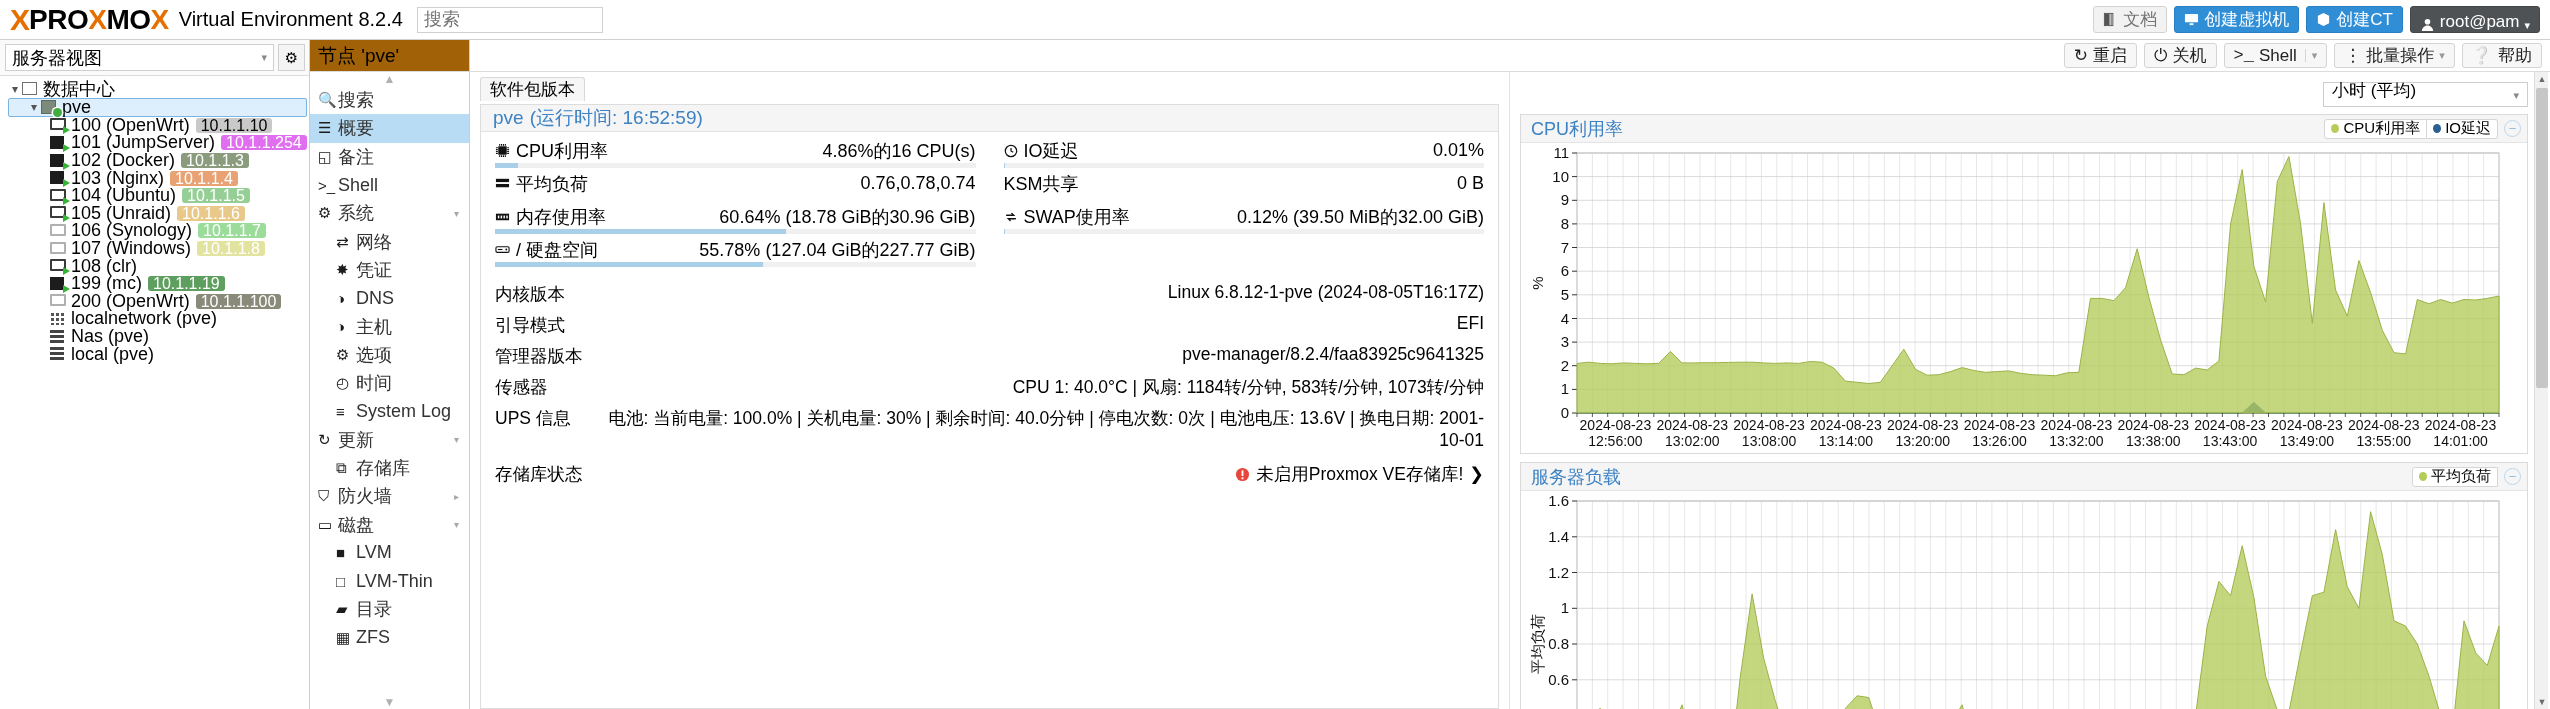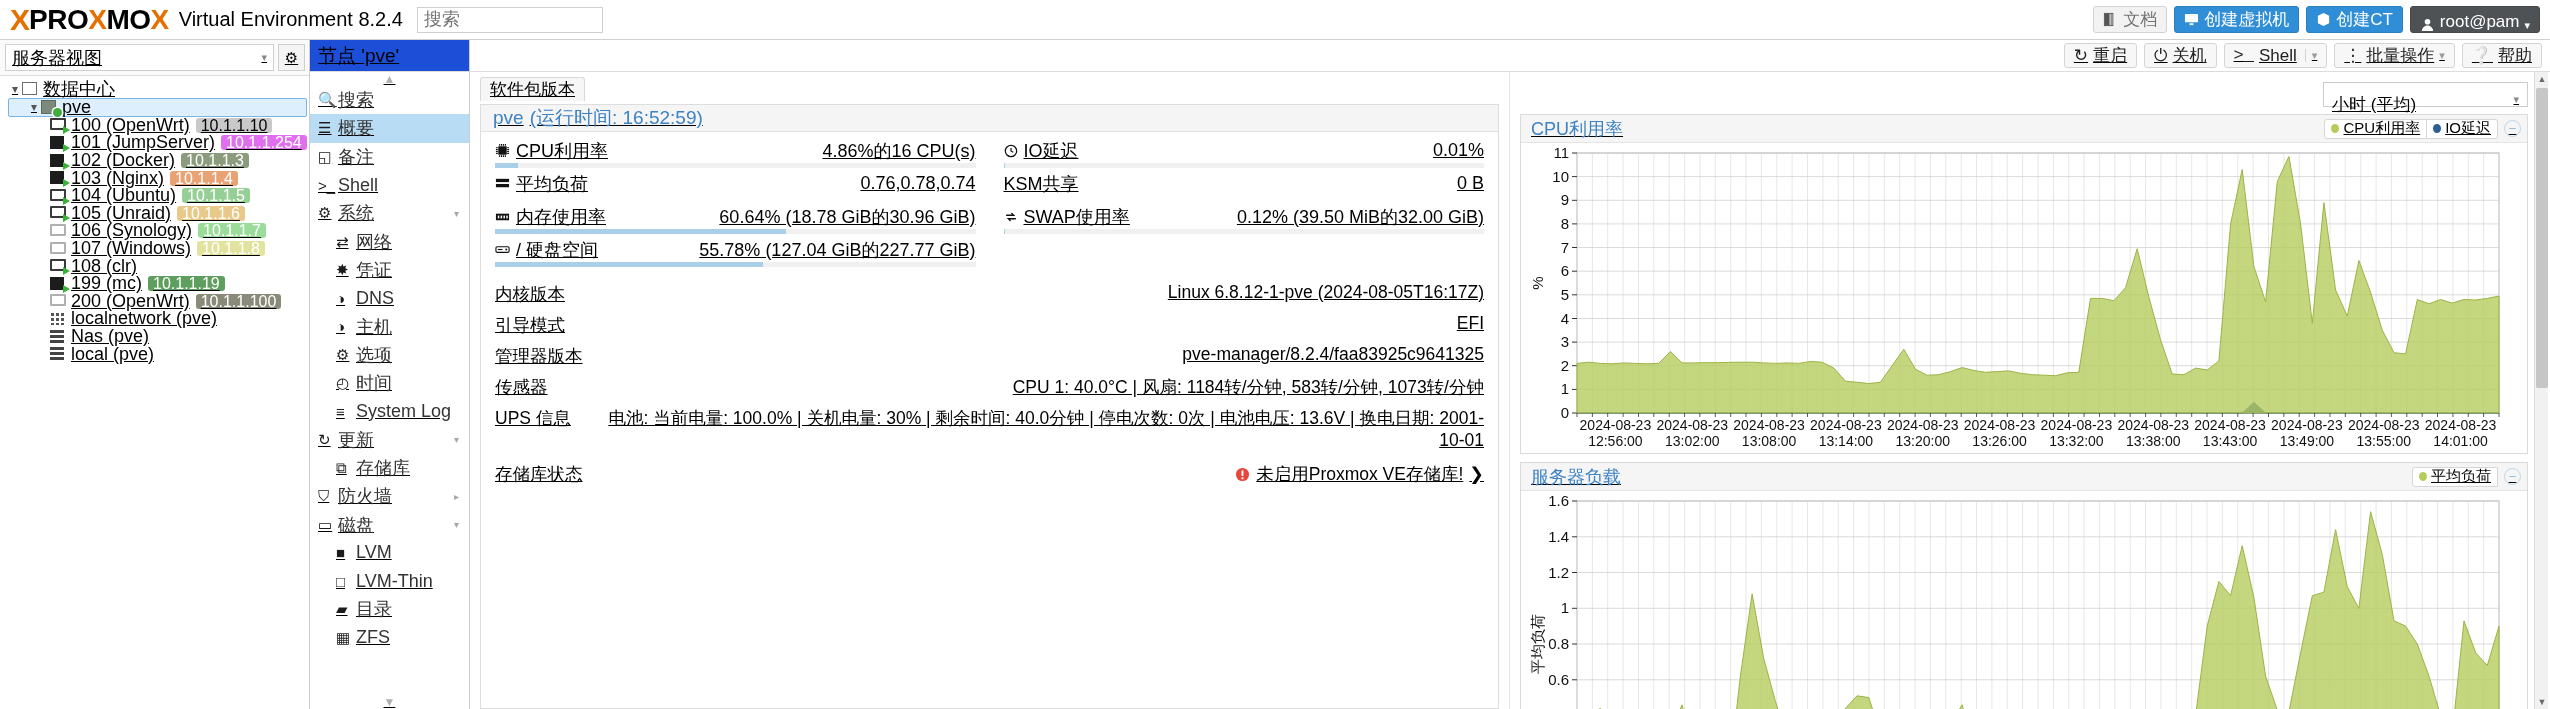--- a/index.html
+++ b/index.html
@@ -60,21 +60,21 @@
     border-radius: 3px;
     cursor: pointer;
     white-space: nowrap;
   }
   .tb-btn.light { background: #f2f2f2; border: 1px solid #d3d3d3; color: #737373; }
   .tb-btn.blue { background: #2f8ed6; border: 1px solid #2a7fc0; color: #fff; }
   .tb-btn.dark { background: #4e5255; border: 1px solid #45484b; color: #fff; align-items: flex-end; }
   .tb-ico { width: 15px; height: 15px; display:inline-block; position: relative; }
 
   
-  #main { display: flex; height: 669px; text-decoration: underline; }
+  #main { display: flex; height: 669px; }
 
   
   #treepanel {
     width: 310px;
     background: #fff;
     border-right: 1px solid #cdcdcd;
     display: flex; flex-direction: column;
     flex: 0 0 310px;
   }
   #viewsel {
@@ -150,21 +150,21 @@
     width: 160px; flex: 0 0 160px;
     background: #fff;
     border-right: 1px solid #cdcdcd;
     display: flex; flex-direction: column;
   }
   #navheader {
     height: 32px;
     display: flex; align-items: center;
     padding-left: 8px;
     font-size: 19px;
-    background: #1d4ed8;
+    background: #a16207;
     border-bottom: 1px solid #dcdcdc;
   }
   #navscroll-up, #navscroll-dn {
     height: 14px; display:flex; align-items:center; justify-content:center;
     color:#b0b0b0; font-size: 12px; background:#fff;
   }
   #navlist { flex: 1; overflow: hidden; }
   .nrow {
     display: flex; align-items: center;
     height: 28.3px;
@@ -233,22 +233,22 @@
     padding: 0 2px;
     display: inline-block;
   }
   .chev { color: #000; font-weight: bold; }
 
   
   #charts-col { flex: 1; min-width: 0; padding: 8px 0 0 6px; overflow: hidden; position: relative;}
   #period-row { display:flex; justify-content:flex-end; padding-right: 22px; height: 28px; align-items:center;}
   #period-sel {
     width: 205px; height: 25px; border: 1px solid #cdcdcd; background:#fff;
-    display:flex; align-items:flex-start; justify-content: space-between;
-    padding: 10px 8px; font-size: 17px;
+    display:flex; align-items:flex-end; justify-content: space-between;
+    padding: 4px 8px; font-size: 17px;
   }
   .chartbox { border: 1px solid #dadada; margin: 6px 22px 8px 4px; background:#fff; }
   .chart-head {
     height: 28px; background: #f5f5f5; border-bottom: 1px solid #e4e4e4;
     display:flex; align-items:center; justify-content: space-between;
     padding: 0 6px 0 10px;
   }
   .chart-title { color: #3c82c4; font-size: 18px; }
   .legend-wrap { display:flex; align-items:center; gap: 0; }
   .legend-item {

